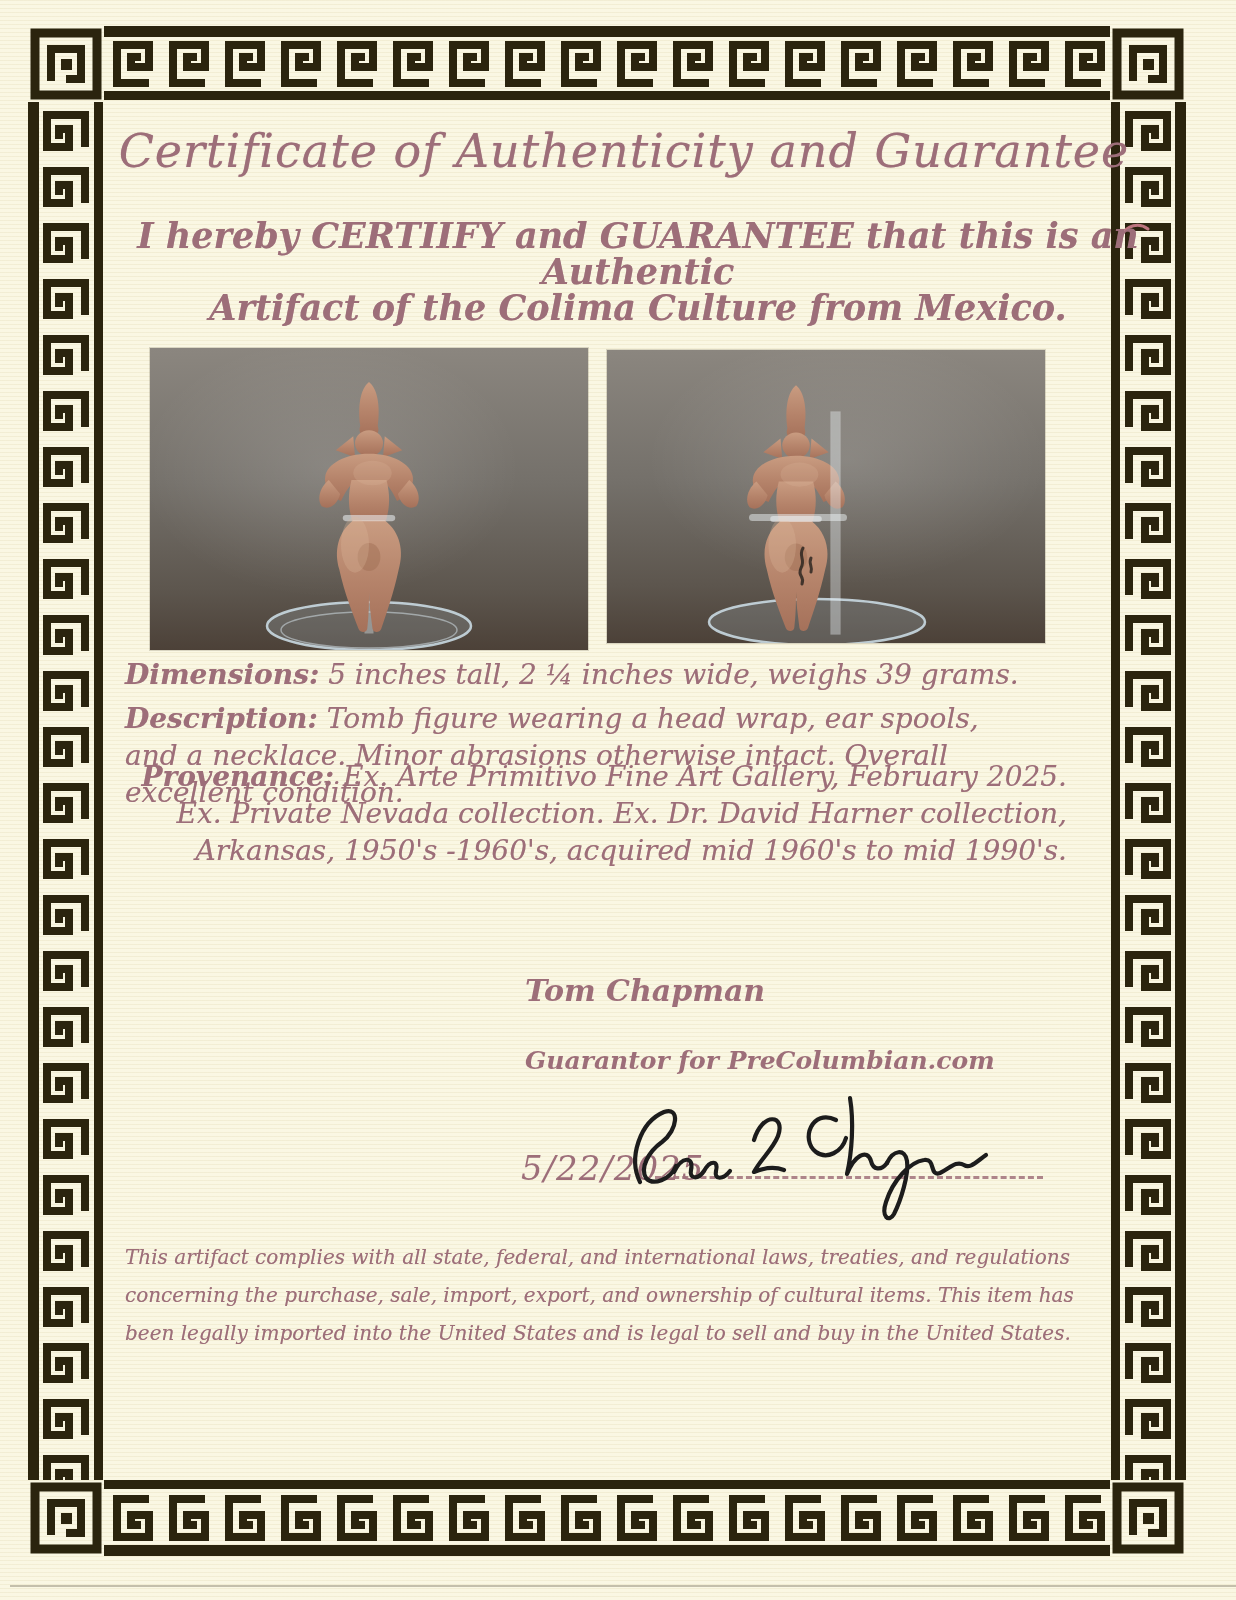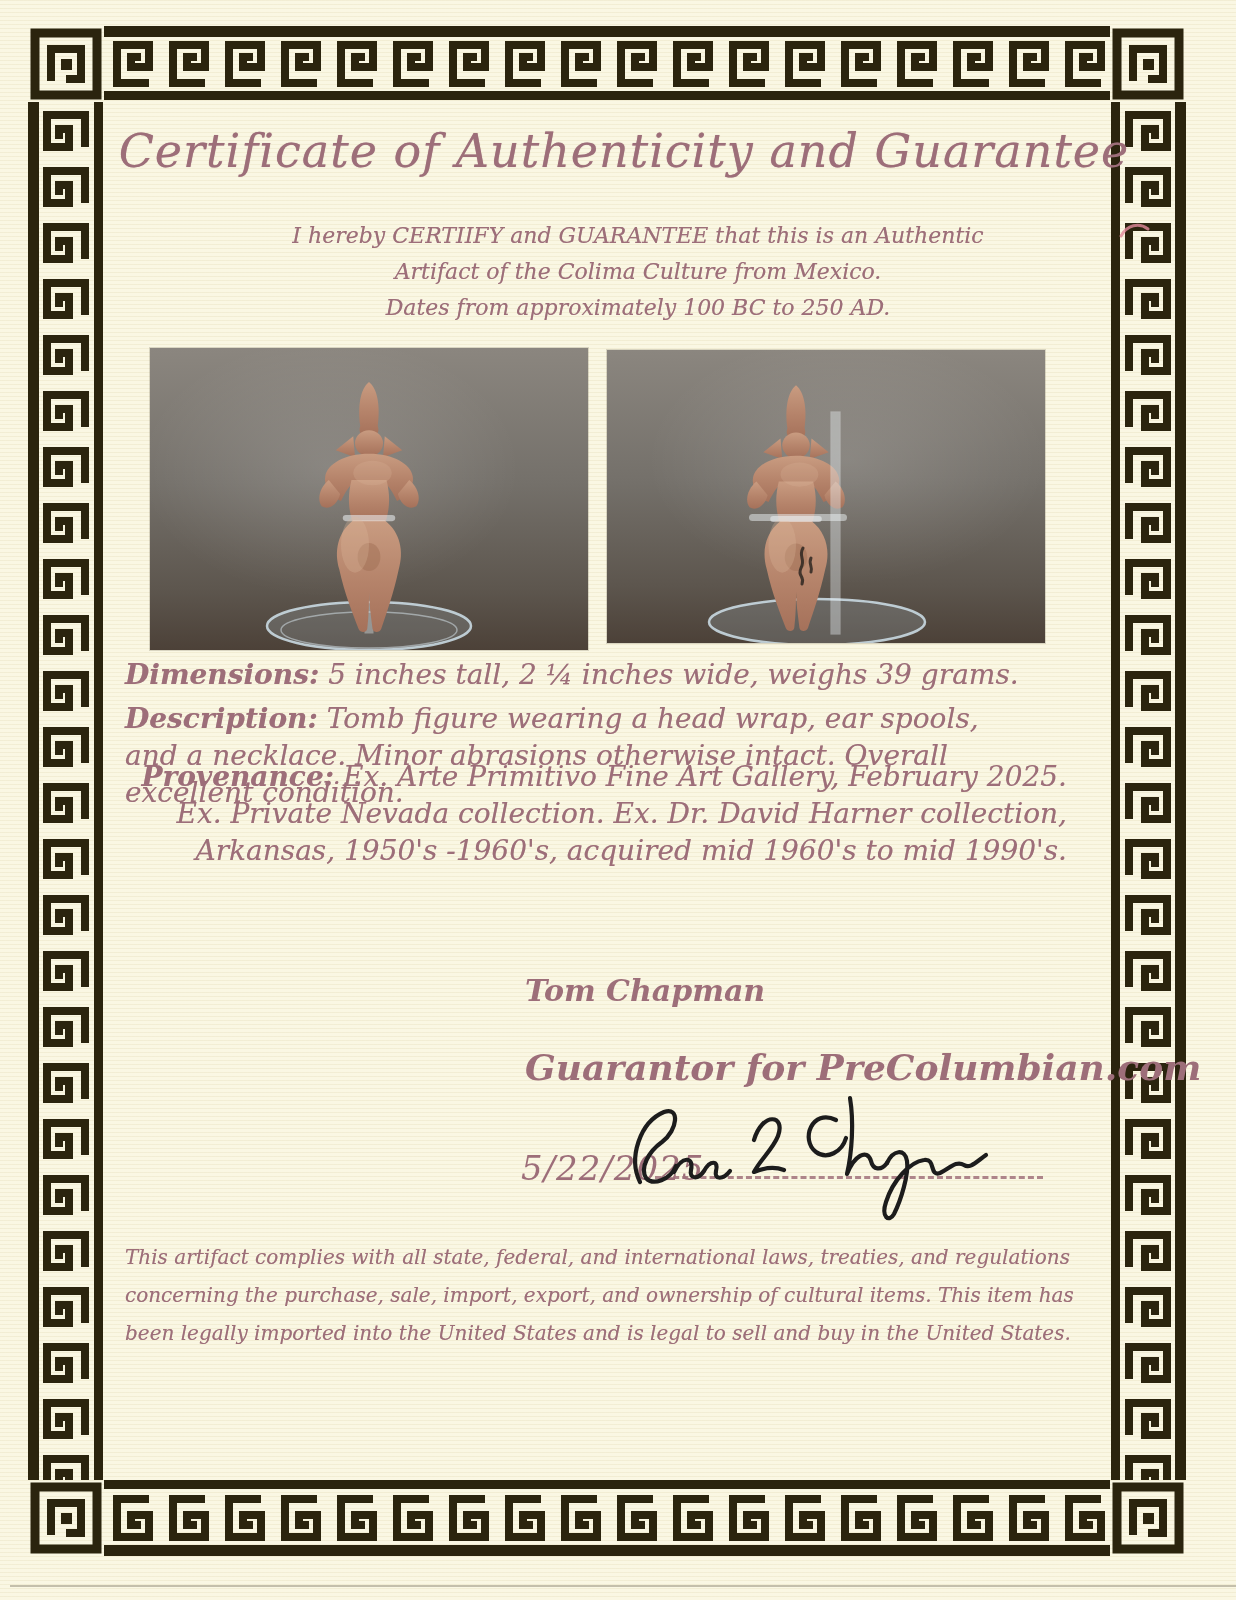--- a/index.html
+++ b/index.html
@@ -12,29 +12,29 @@
     color:#9d6e79;
   }
   .abs{position:absolute;}
   .ink{color:#9d6e79;font-style:italic;}
   .title{
     left:0;right:0;top:124px;text-align:center;
     font-size:46px;font-style:italic;letter-spacing:1px;
     text-shadow:0 0 .7px rgba(150,105,116,.65);
     padding-left:12px;
   }
-  .statement{left:0;right:0;top:218px;text-align:center;font-style:italic;font-weight:normal;
-    font-size:22px;line-height:36px;text-shadow:0 0 .5px rgba(150,105,116,.55);margin-left:40px;}
+  .statement{left:0;right:0;top:218px;text-align:center;font-style:italic;font-weight:bold;
+    font-size:35px;line-height:36px;text-shadow:0 0 .5px rgba(150,105,116,.55);margin-left:40px;}
   .para{font-style:italic;font-size:28px;line-height:37px;text-shadow:0 0 .5px rgba(150,105,116,.5);}
   .plbl{font-weight:bold;}
   .p-dim{left:125px;top:656px;width:945px;}
   .p-desc{left:125px;top:700px;width:912px;}
   .p-prov{left:125px;top:758px;width:942px;text-align:right;}
   .sig-name{left:525px;top:973px;font-style:italic;font-weight:bold;font-size:30px;}
-  .sig-role{left:525px;top:1046px;font-style:italic;font-weight:bold;font-size:36px;}
+  .sig-role{left:525px;top:1046px;font-style:italic;font-weight:bold;font-size:25px;}
   .sig-date{left:521px;top:1148px;font-style:italic;font-size:34px;letter-spacing:1px;}
   .sig-line{left:655px;top:1176px;width:388px;border-top:3px dashed #a1727c;opacity:.85;}
   .legal{left:125px;top:1238px;width:962px;font-style:italic;font-size:20px;line-height:38px;
     text-shadow:0 0 .5px rgba(150,105,116,.5);}
   .photo{box-shadow:0 0 0 1px rgba(120,110,90,.25);}
   .scan-line{left:10px;top:1585px;width:1226px;height:2px;background:#b7b09c;opacity:.8;}
   svg{display:block;}
 </style>
 </head>
 <body>
@@ -116,21 +116,20 @@
 
   <div class="abs title">Certificate of Authenticity and Guarantee</div>
 
   <svg class="abs" style="left:1118px;top:220px" width="34" height="22">
     <path d="M3,16 C9,5 21,2 30,9" stroke="#e2899b" stroke-width="3" fill="none" stroke-linecap="round" opacity="0.8"></path>
   </svg>
 
   <div class="abs statement">
     <div>I hereby CERTIIFY and GUARANTEE that this is an Authentic</div>
     <div>Artifact of the Colima Culture from Mexico.</div>
-    <div>Dates from approximately 100 BC to 250 AD.</div>
   </div>
 
   <svg class="abs photo" style="left:150px;top:348px" width="438" height="302" viewBox="0 0 438 302">
     <rect width="438" height="302" fill="url(#gBg)"></rect>
     <ellipse cx="180" cy="120" rx="190" ry="130" fill="url(#glow)"></ellipse>
     <ellipse cx="219" cy="278" rx="102" ry="24" fill="#aebfc9" opacity="0.22"></ellipse>
     <ellipse cx="219" cy="278" rx="102" ry="24" fill="none" stroke="#cfe0ea" stroke-width="2.5" opacity="0.85"></ellipse>
     <ellipse cx="219" cy="282" rx="88" ry="18" fill="none" stroke="#dceaf2" stroke-width="1.5" opacity="0.5"></ellipse>
     <rect x="215" y="185" width="8" height="100" fill="#eef5f9" opacity="0.35" stroke="#f4fafc" stroke-width="1"></rect>
     <use href="#fig" x="149" y="28" width="140" height="264"></use>

